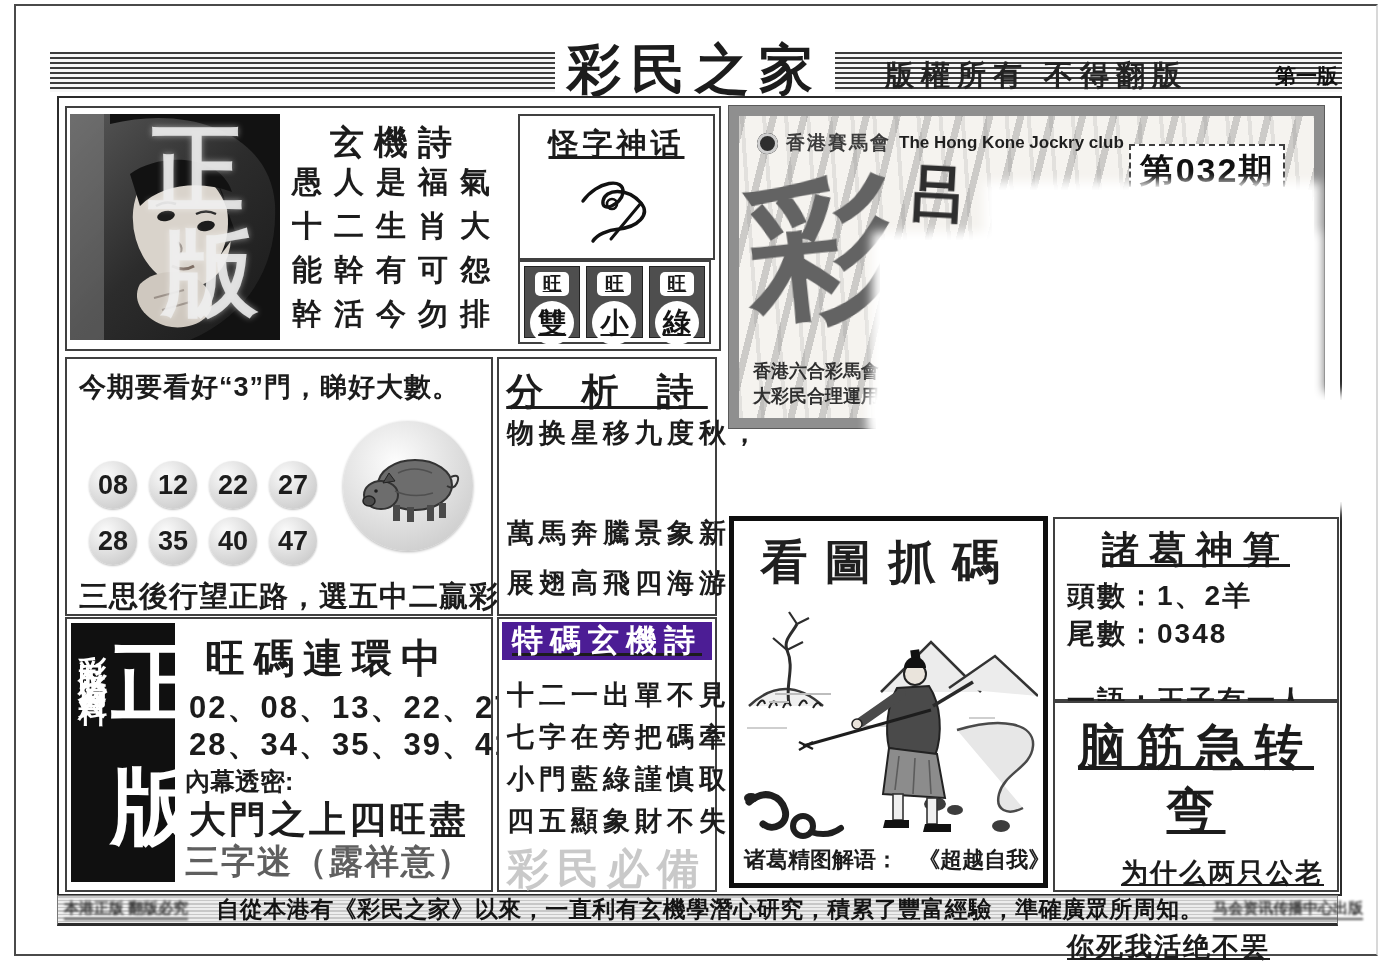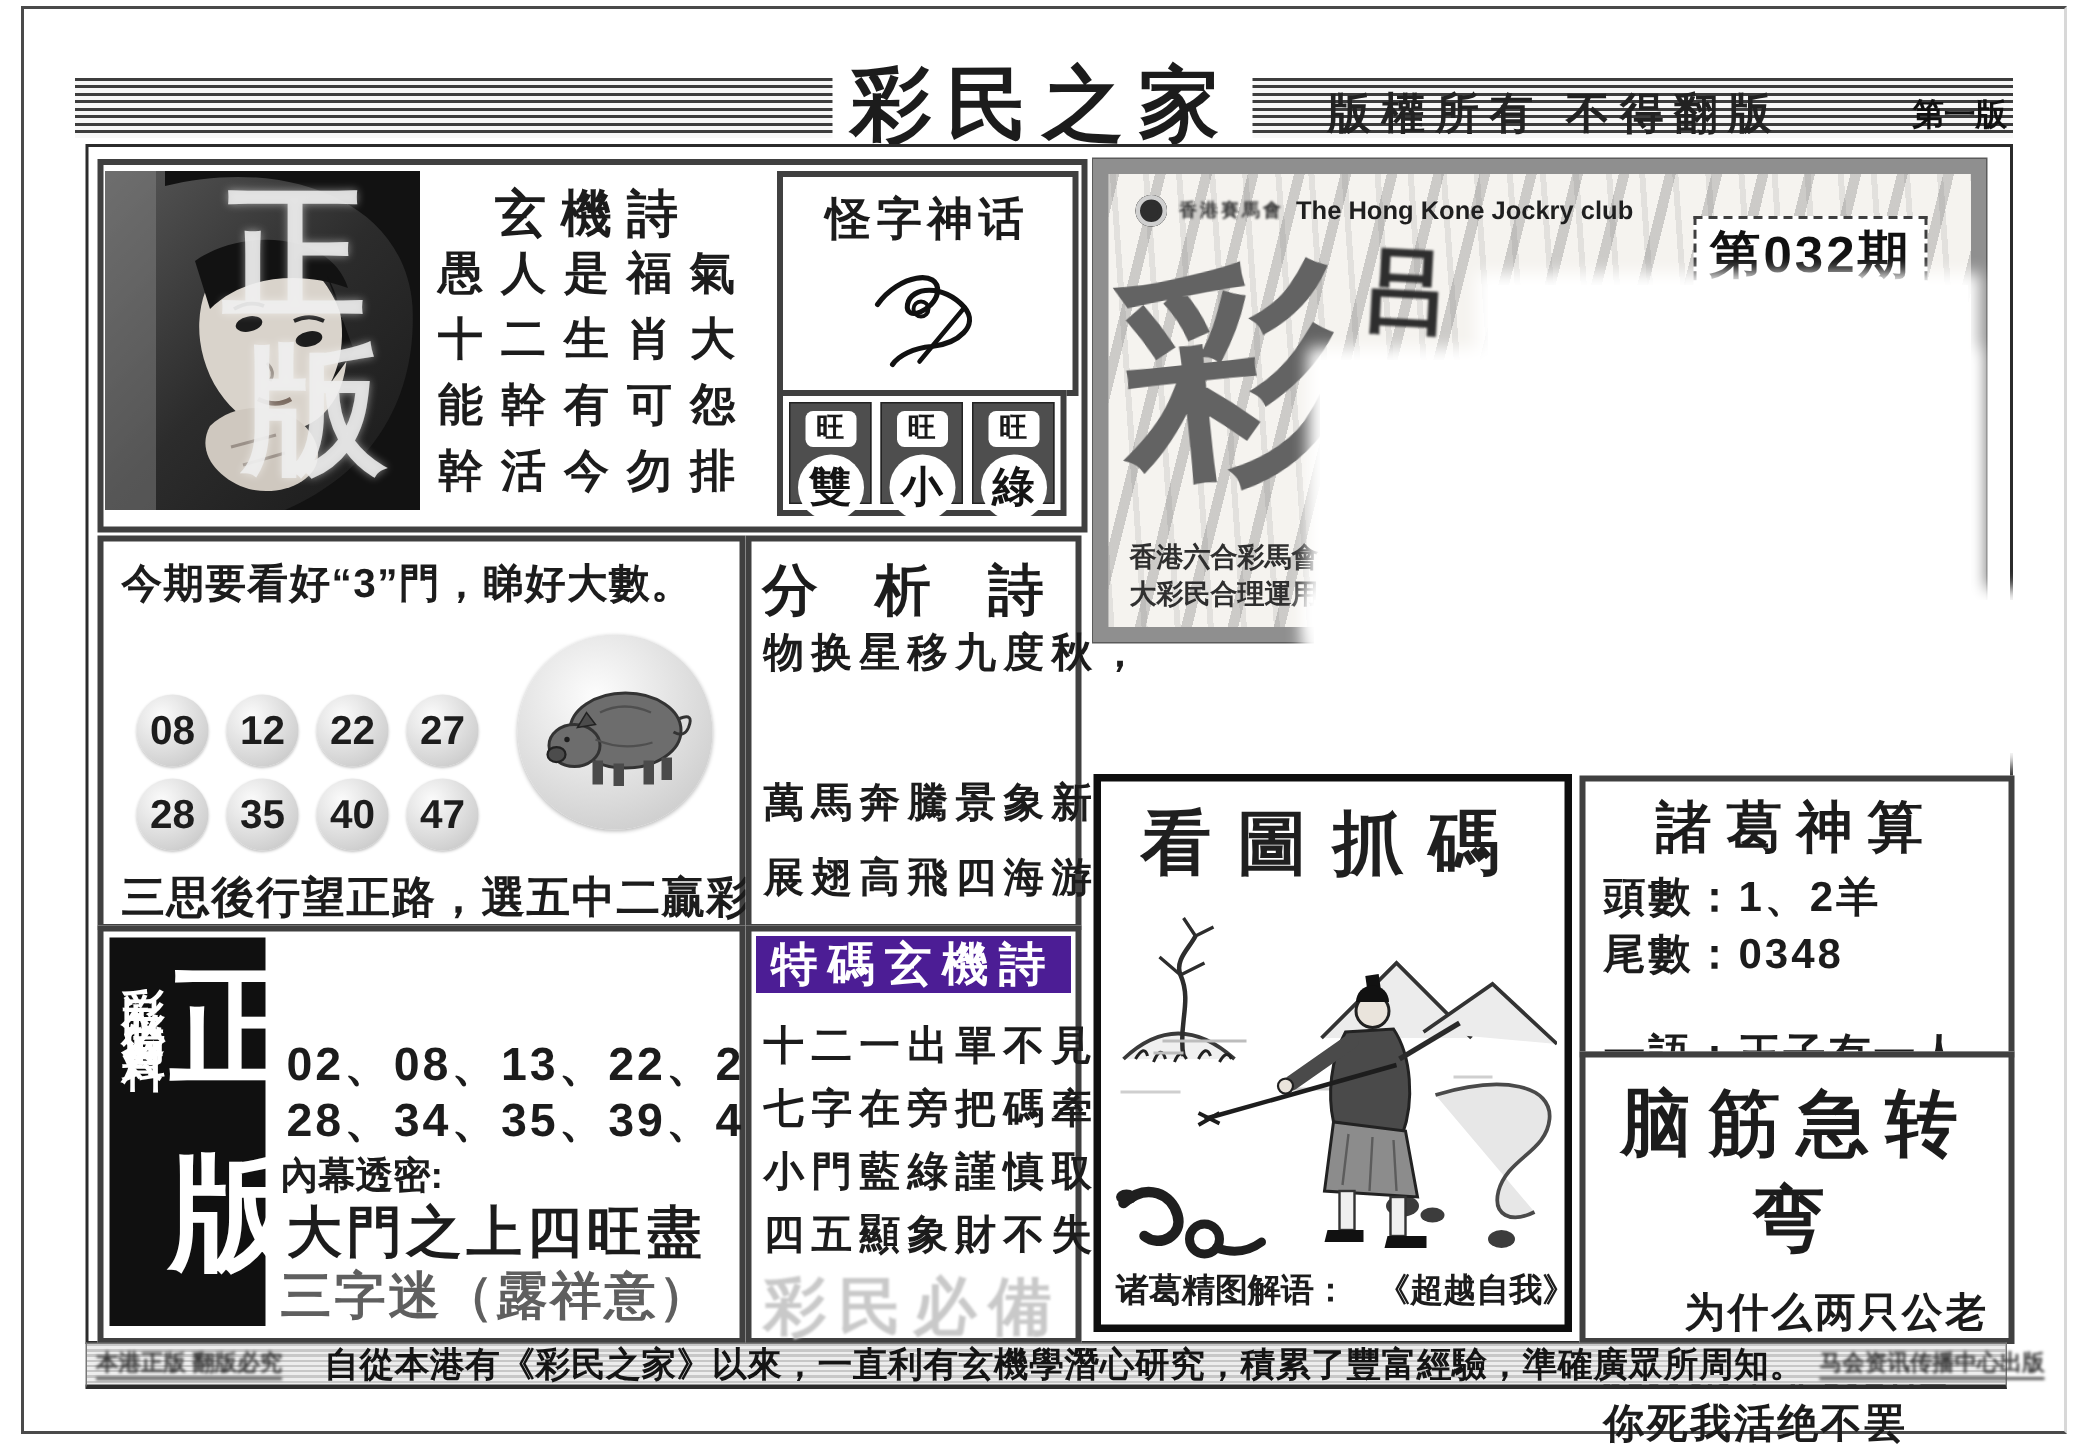--- a/index.html
+++ b/index.html
@@ -11,40 +11,40 @@
   .scan-border{left:14px;top:4px;width:1360px;height:948px;border:2px solid #4a4a4a;border-right-color:#d8d8d8;}
   
   .masthead{left:50px;top:52px;width:1292px;height:40px;
     background:repeating-linear-gradient(to bottom,#3d3d3d 0 2px,#f7f7f7 2px 5px);}
   .mast-title{left:505px;top:-10px;font-size:54px;font-weight:900;letter-spacing:10px;
     background:#fff;padding:0 12px;line-height:56px;}
   .mast-rights{left:835px;top:4px;font-size:29px;font-weight:900;letter-spacing:7px;color:#222;}
   .mast-edition{left:1225px;top:10px;font-size:21px;font-weight:900;color:#111;}
   
   .frame{left:57px;top:96px;width:1281px;height:796px;border:2px solid #2b2b2b;background:#fff;}
-  .box{border:4px solid #404040;background:#fff;}
+  .box{border:2px solid #404040;background:#fff;text-decoration:underline;}
   
   .photo{left:70px;top:114px;width:210px;height:226px;overflow:hidden;}
   .wm{color:rgba(238,238,238,0.88);font-weight:700;font-size:96px;line-height:96px;text-shadow:0 0 6px rgba(255,255,255,.5);}
   .poem-title{font-size:34px;font-weight:900;letter-spacing:10px;}
   .poem-line{font-size:30px;font-weight:700;letter-spacing:12px;white-space:nowrap;}
   .strange-title{font-size:30px;font-weight:900;letter-spacing:4px;}
   .badge-cell{flex:1;background:#4e4e4e;border:1px solid #222;position:relative;display:flex;flex-direction:column;align-items:center;}
   .badge-top{margin-top:5px;background:#fff;border-radius:5px;width:34px;height:24px;
     font-size:19px;font-weight:900;text-align:center;line-height:24px;color:#1a1a1a;}
   .badge-circle{margin-top:5px;background:#fff;border-radius:50%;width:44px;height:44px;
     font-size:28px;font-weight:900;text-align:center;line-height:44px;color:#141414;}
   
   .jockey{left:729px;top:106px;width:595px;height:322px;border:10px solid #8f8f8f;box-sizing:border-box;
     outline:1px solid #5a5a5a;background:#f5f3ef;}
   .jockey-texture{left:0;top:0;right:0;bottom:0;position:absolute;
     background:repeating-linear-gradient(104deg,rgba(110,110,110,.30) 0 7px,rgba(255,255,255,0) 7px 30px),
                repeating-linear-gradient(86deg,rgba(140,140,140,.18) 0 4px,rgba(255,255,255,0) 4px 22px);}
   .jockey-logo-circle{width:21px;height:21px;border-radius:50%;background:#2e2e2e;box-shadow:inset 0 0 0 3px #cfcfcf, inset 0 0 0 6px #2e2e2e;}
-  .jockey-cn{font-size:12px;font-weight:900;color:#3c3c3c;filter:blur(0.7px);letter-spacing:2px;}
+  .jockey-cn{font-size:19px;font-weight:900;color:#3c3c3c;filter:blur(0.7px);letter-spacing:2px;}
   .jockey-en{font-size:17px;font-weight:900;color:#1f1f1f;}
   .issue-box{border:2px dashed #3f3f3f;background:#fff;text-align:center;}
   .issue-text{font-size:34px;font-weight:900;letter-spacing:2px;color:#111;}
   .big-cai{font-size:150px;font-weight:900;color:#636363;transform:rotate(-6deg);line-height:150px;filter:blur(0.4px);}
   .mini-glyph{font-size:62px;font-weight:900;color:#2e2e2e;transform:rotate(3deg);filter:blur(0.6px);}
   .jockey-cap{font-size:18px;font-weight:900;color:#2f2f2f;line-height:25px;filter:blur(0.4px);white-space:nowrap;}
   .redact{position:absolute;background:#fff;box-shadow:0 0 10px 8px #ffffff;}
   
   .headline{font-size:27px;font-weight:900;letter-spacing:1px;white-space:nowrap;}
   .rec-title{font-size:40px;font-weight:900;letter-spacing:8px;}
@@ -214,20 +214,21 @@
     <div class="serif ana-line" style="position:absolute;left:8px;top:156px;">萬馬奔騰景象新，</div>
     <div class="serif ana-line" style="position:absolute;left:8px;top:206px;">展翅高飛四海游。</div>
   </div>
 
   <div class="abs box" style="left:65px;top:617px;width:424px;height:271px;">
     <div class="abs blackstrip" style="left:4px;top:4px;width:104px;height:259px;">
       <div class="abs side-small" style="left:2px;top:10px;height:245px;">彩民必備資料</div>
       <div class="abs side-big serif" style="left:40px;top:14px;">正</div>
       <div class="abs side-big serif" style="left:40px;top:138px;">版</div>
     </div>
+    <div class="must-title" style="position:absolute;left:138px;top:12px;">旺碼連環中</div>
     <div class="must-nums" style="position:absolute;left:122px;top:68px;">02、08、13、22、27</div>
     <div class="must-nums" style="position:absolute;left:122px;top:105px;">28、34、35、39、41</div>
     <div class="must-insider-label" style="position:absolute;left:118px;top:146px;">內幕透密:</div>
     <div class="must-insider" style="position:absolute;left:122px;top:176px;">大門之上四旺盡</div>
     <div class="serif must-riddle" style="position:absolute;left:118px;top:220px;">三字迷（露祥意）</div>
   </div>
 
   <div class="abs box" style="left:497px;top:617px;width:216px;height:271px;">
     <div class="sp-header" style="margin:3px;">特碼玄機詩</div>
     <div class="sp-line" style="position:absolute;left:8px;top:58px;">十二一出單不見，</div>

